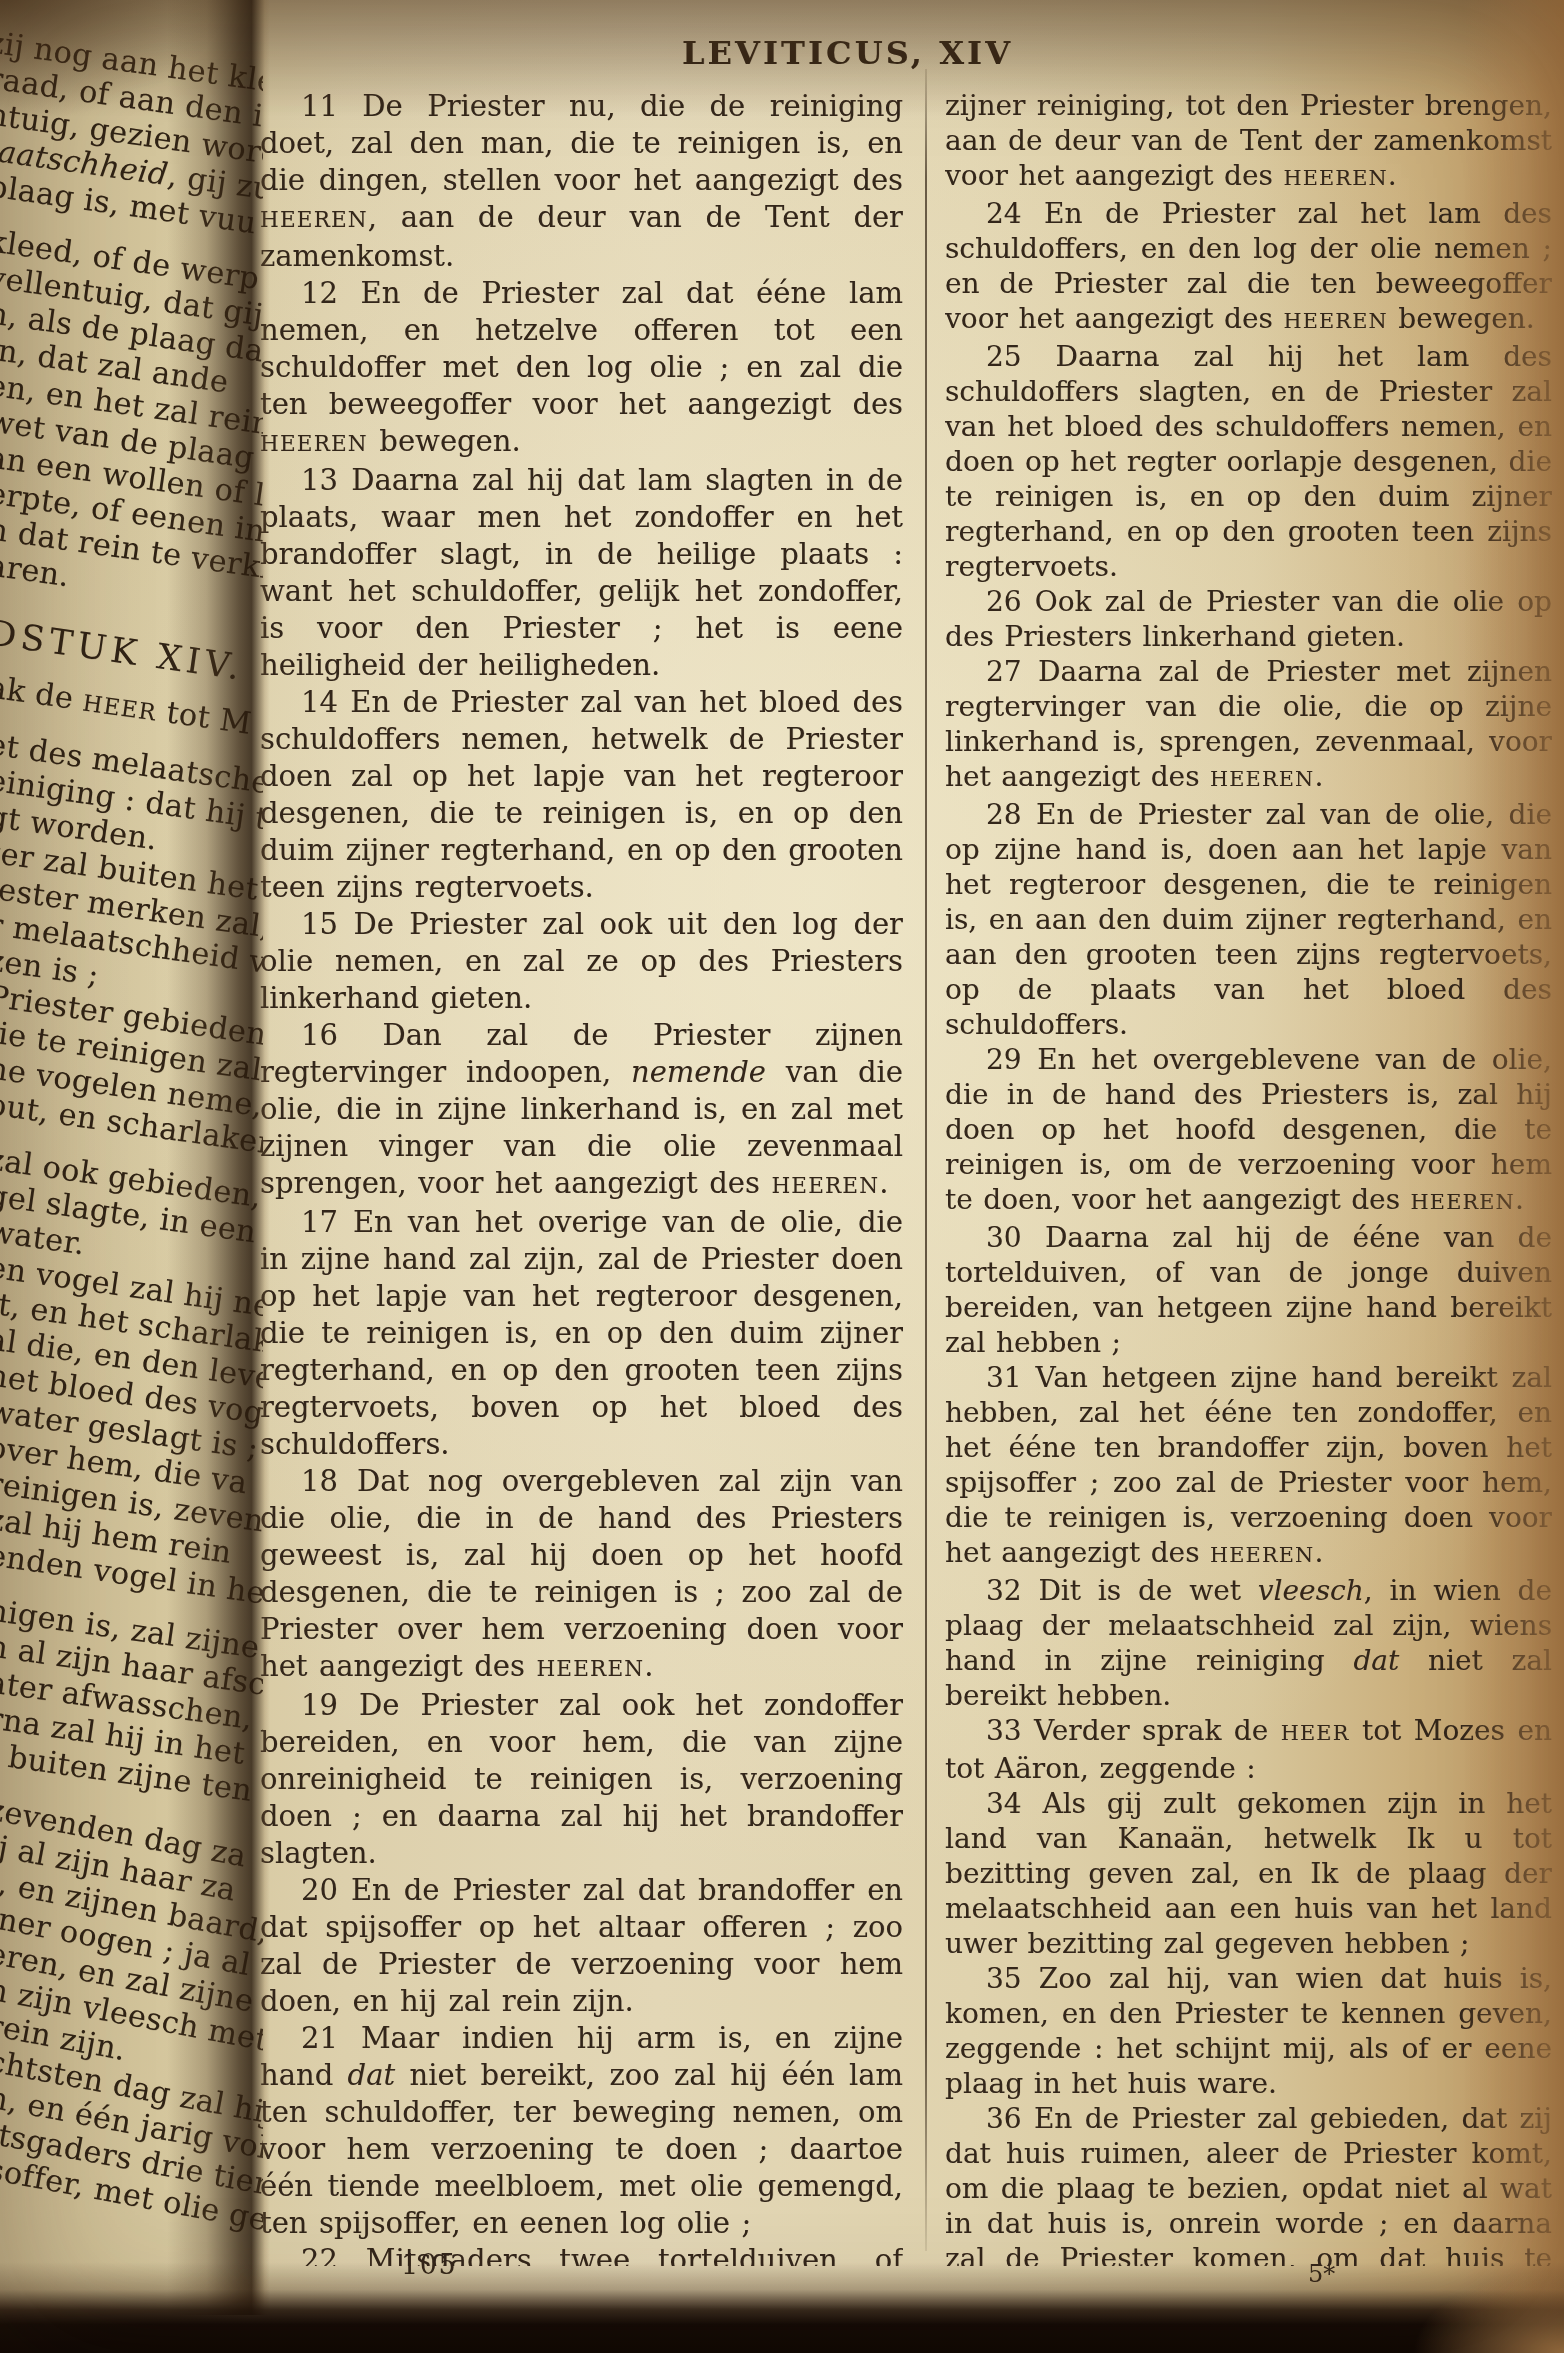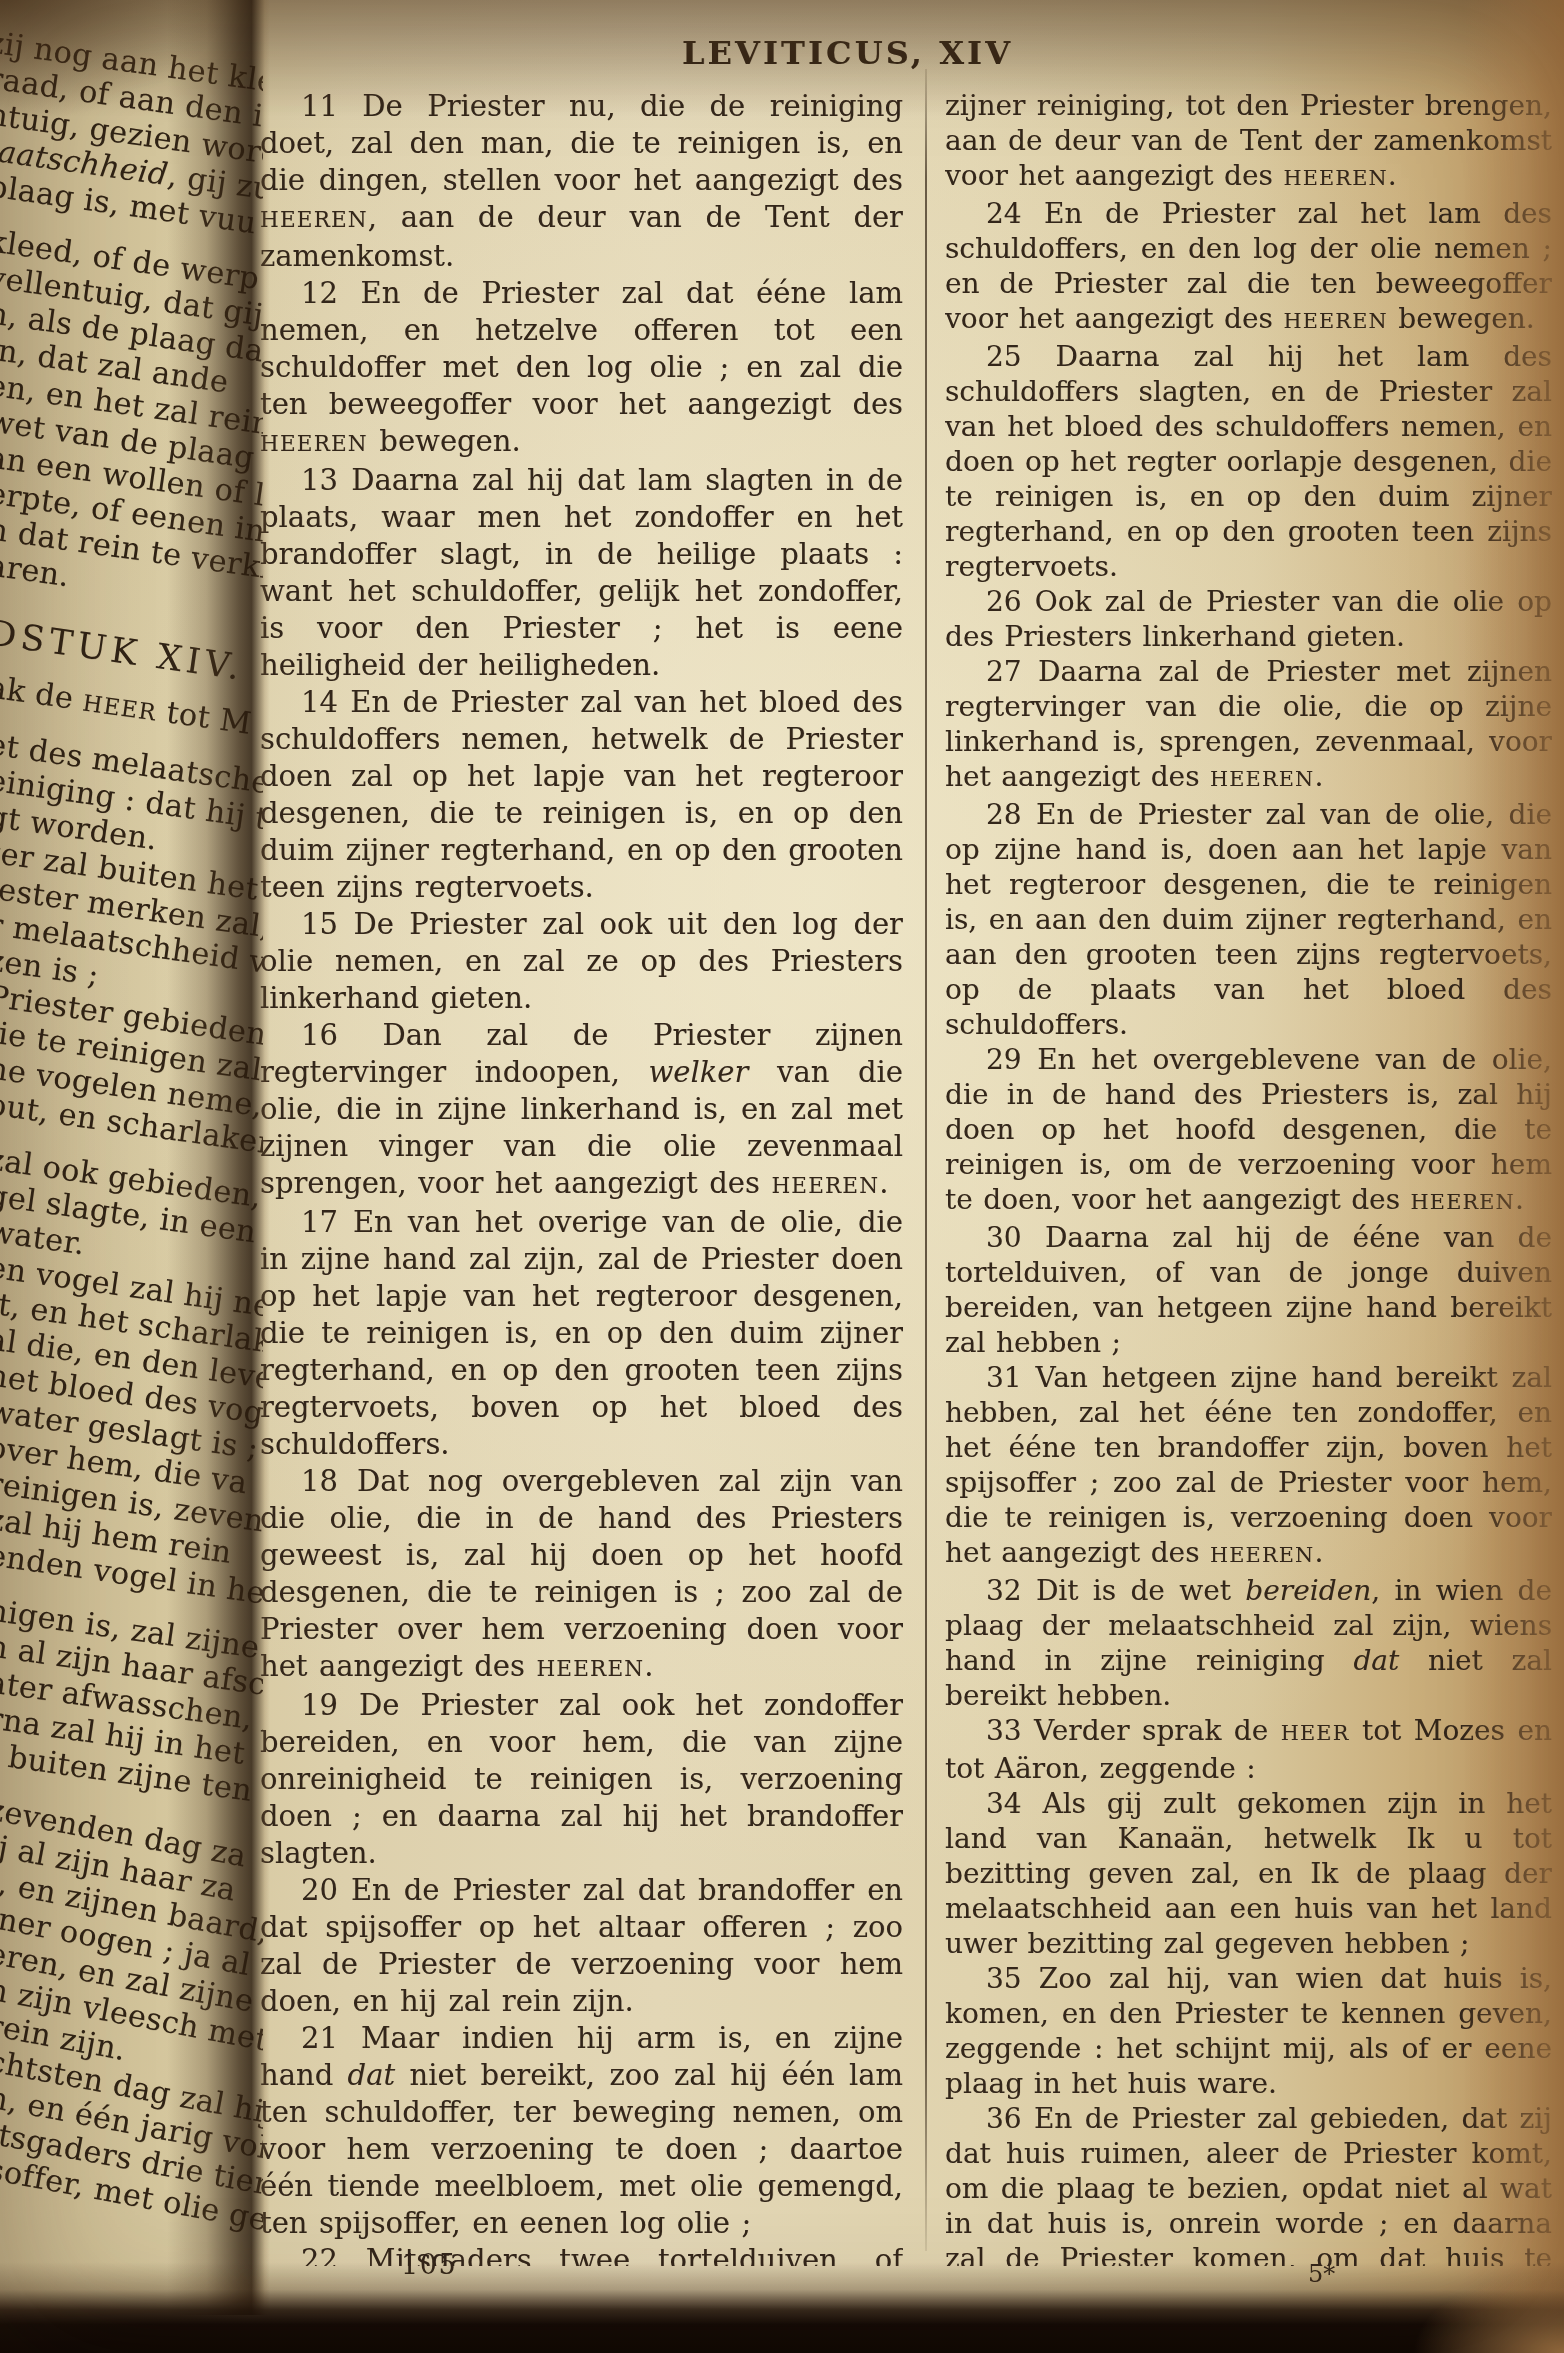--- a/index.html
+++ b/index.html
@@ -130,40 +130,40 @@
 <div class="page-header">LEVITICUS, XIV</div>
 
 <div class="divider"></div>
 
 <div class="column col-mid ink">
     <p class="verse">11 De Priester nu, die de reiniging doet, zal den man, die te reinigen is, en die dingen, stellen voor het aangezigt des <span class="sc">HEEREN</span>, aan de deur van de Tent der zamenkomst.</p>
     <p class="verse">12 En de Priester zal dat ééne lam nemen, en hetzelve offeren tot een schuldoffer met den log olie&nbsp;; en zal die ten beweegoffer voor het aangezigt des <span class="sc">HEEREN</span> bewegen.</p>
     <p class="verse">13 Daarna zal hij dat lam slagten in de plaats, waar men het zondoffer en het brandoffer slagt, in de heilige plaats&nbsp;: want het schuldoffer, gelijk het zondoffer, is voor den Priester&nbsp;; het is eene heiligheid der heiligheden.</p>
     <p class="verse">14 En de Priester zal van het bloed des schuldoffers nemen, hetwelk de Priester doen zal op het lapje van het regteroor desgenen, die te reinigen is, en op den duim zijner regterhand, en op den grooten teen zijns regtervoets.</p>
     <p class="verse">15 De Priester zal ook uit den log der olie nemen, en zal ze op des Priesters linkerhand gieten.</p>
-    <p class="verse">16 Dan zal de Priester zijnen regtervinger indoopen, <em>welker</em> van die olie, die in zijne linkerhand is, en zal met zijnen vinger van die olie zevenmaal sprengen, voor het aangezigt des <span class="sc">HEEREN</span>.</p>
+    <p class="verse">16 Dan zal de Priester zijnen regtervinger indoopen, <em>nemende</em> van die olie, die in zijne linkerhand is, en zal met zijnen vinger van die olie zevenmaal sprengen, voor het aangezigt des <span class="sc">HEEREN</span>.</p>
     <p class="verse">17 En van het overige van de olie, die in zijne hand zal zijn, zal de Priester doen op het lapje van het regteroor desgenen, die te reinigen is, en op den duim zijner regterhand, en op den grooten teen zijns regtervoets, boven op het bloed des schuldoffers.</p>
     <p class="verse">18 Dat nog overgebleven zal zijn van die olie, die in de hand des Priesters geweest is, zal hij doen op het hoofd desgenen, die te reinigen is&nbsp;; zoo zal de Priester over hem verzoening doen voor het aangezigt des <span class="sc">HEEREN</span>.</p>
     <p class="verse">19 De Priester zal ook het zondoffer bereiden, en voor hem, die van zijne onreinigheid te reinigen is, verzoening doen&nbsp;; en daarna zal hij het brandoffer slagten.</p>
     <p class="verse">20 En de Priester zal dat brandoffer en dat spijsoffer op het altaar offeren&nbsp;; zoo zal de Priester de verzoening voor hem doen, en hij zal rein zijn.</p>
     <p class="verse">21 Maar indien hij arm is, en zijne hand <em>dat</em> niet bereikt, zoo zal hij één lam ten schuldoffer, ter beweging nemen, om voor hem verzoening te doen&nbsp;; daartoe één tiende meelbloem, met olie gemengd, ten spijsoffer, en eenen log olie&nbsp;;</p>
     <p class="verse">22 Mitsgaders twee tortelduiven, of twee jonge duiven, die zijne hand bereiken zal, welker ééne ten zondoffer, en ééne ten brandoffer zijn zal.</p>
   </div>
 
 <div class="column col-right ink">
     <p class="verse noindent">zijner reiniging, tot den Priester brengen, aan de deur van de Tent der zamenkomst voor het aangezigt des <span class="sc">HEEREN</span>.</p>
     <p class="verse">24 En de Priester zal het lam des schuldoffers, en den log der olie nemen&nbsp;; en de Priester zal die ten beweegoffer voor het aangezigt des <span class="sc">HEEREN</span> bewegen.</p>
     <p class="verse">25 Daarna zal hij het lam des schuldoffers slagten, en de Priester zal van het bloed des schuldoffers nemen, en doen op het regter oorlapje desgenen, die te reinigen is, en op den duim zijner regterhand, en op den grooten teen zijns regtervoets.</p>
     <p class="verse">26 Ook zal de Priester van die olie op des Priesters linkerhand gieten.</p>
     <p class="verse">27 Daarna zal de Priester met zijnen regtervinger van die olie, die op zijne linkerhand is, sprengen, zevenmaal, voor het aangezigt des <span class="sc">HEEREN</span>.</p>
     <p class="verse">28 En de Priester zal van de olie, die op zijne hand is, doen aan het lapje van het regteroor desgenen, die te reinigen is, en aan den duim zijner regterhand, en aan den grooten teen zijns regtervoets, op de plaats van het bloed des schuldoffers.</p>
     <p class="verse">29 En het overgeblevene van de olie, die in de hand des Priesters is, zal hij doen op het hoofd desgenen, die te reinigen is, om de verzoening voor hem te doen, voor het aangezigt des <span class="sc">HEEREN</span>.</p>
     <p class="verse">30 Daarna zal hij de ééne van de tortelduiven, of van de jonge duiven bereiden, van hetgeen zijne hand bereikt zal hebben&nbsp;;</p>
     <p class="verse">31 Van hetgeen zijne hand bereikt zal hebben, zal het ééne ten zondoffer, en het ééne ten brandoffer zijn, boven het spijsoffer&nbsp;; zoo zal de Priester voor hem, die te reinigen is, verzoening doen voor het aangezigt des <span class="sc">HEEREN</span>.</p>
-    <p class="verse">32 Dit is de wet <em>bereiden</em>, in wien de plaag der melaatschheid zal zijn, wiens hand in zijne reiniging <em>dat</em> niet zal bereikt hebben.</p>
+    <p class="verse">32 Dit is de wet <em>vleesch</em>, in wien de plaag der melaatschheid zal zijn, wiens hand in zijne reiniging <em>dat</em> niet zal bereikt hebben.</p>
     <p class="verse">33 Verder sprak de <span class="sc">HEER</span> tot Mozes en tot Aäron, zeggende&nbsp;:</p>
     <p class="verse">34 Als gij zult gekomen zijn in het land van Kanaän, hetwelk Ik u tot bezitting geven zal, en Ik de plaag der melaatschheid aan een huis van het land uwer bezitting zal gegeven hebben&nbsp;;</p>
     <p class="verse">35 Zoo zal hij, van wien dat huis is, komen, en den Priester te kennen geven, zeggende&nbsp;: het schijnt mij, als of er eene plaag in het huis ware.</p>
     <p class="verse">36 En de Priester zal gebieden, dat zij dat huis ruimen, aleer de Priester komt, om die plaag te bezien, opdat niet al wat in dat huis is, onrein worde&nbsp;; en daarna zal de Priester komen, om dat huis te bezien.</p>
   </div>
 
 <div class="page-number">105</div>
 <div class="sig-mark">5*</div>
 
 <div class="ov top-shade"></div>

